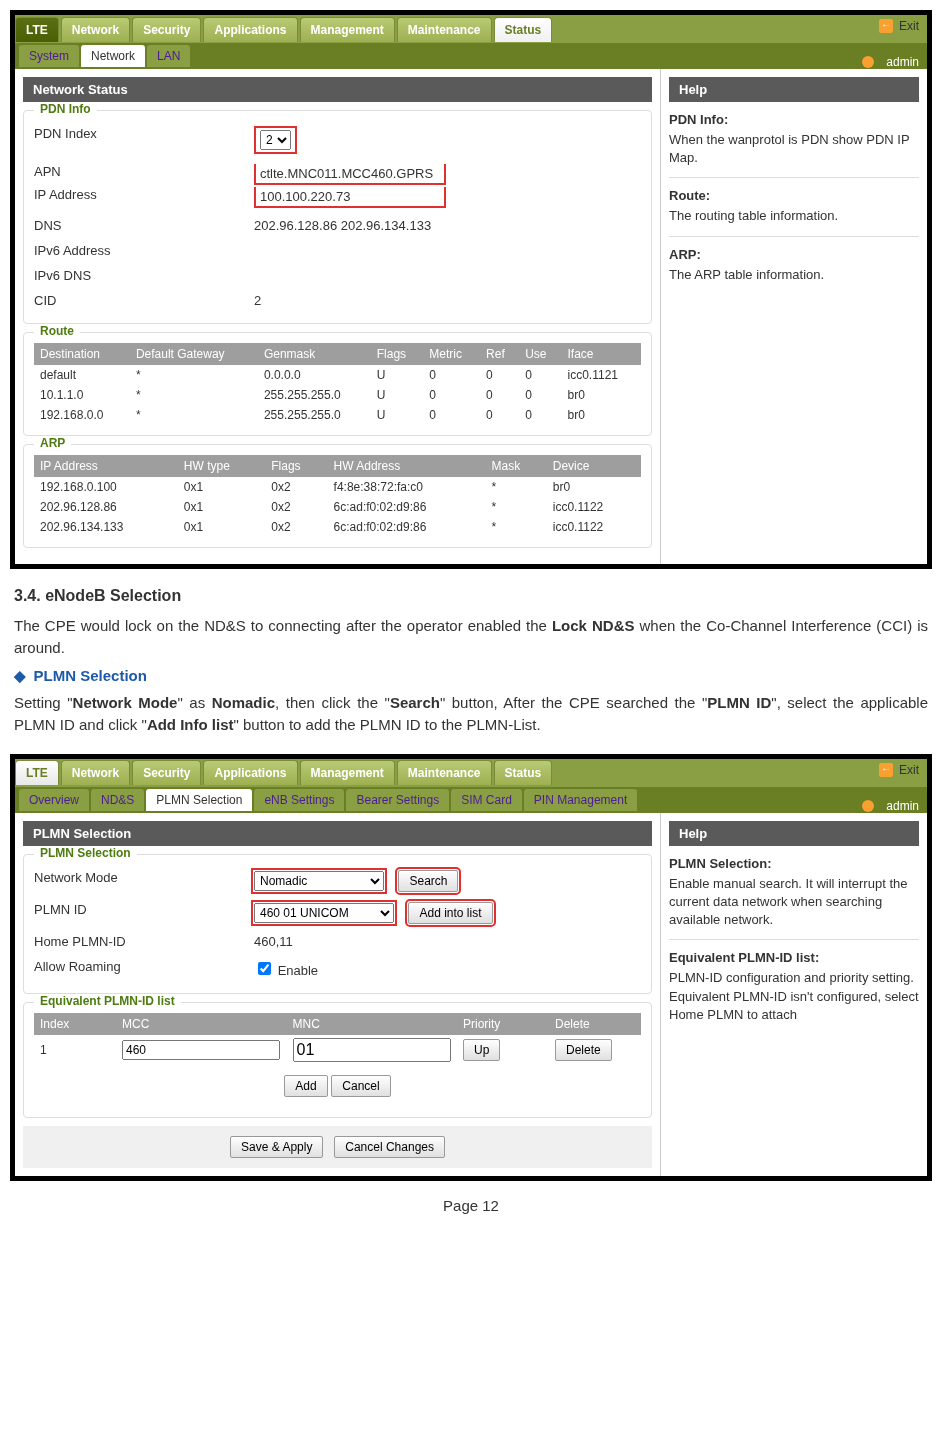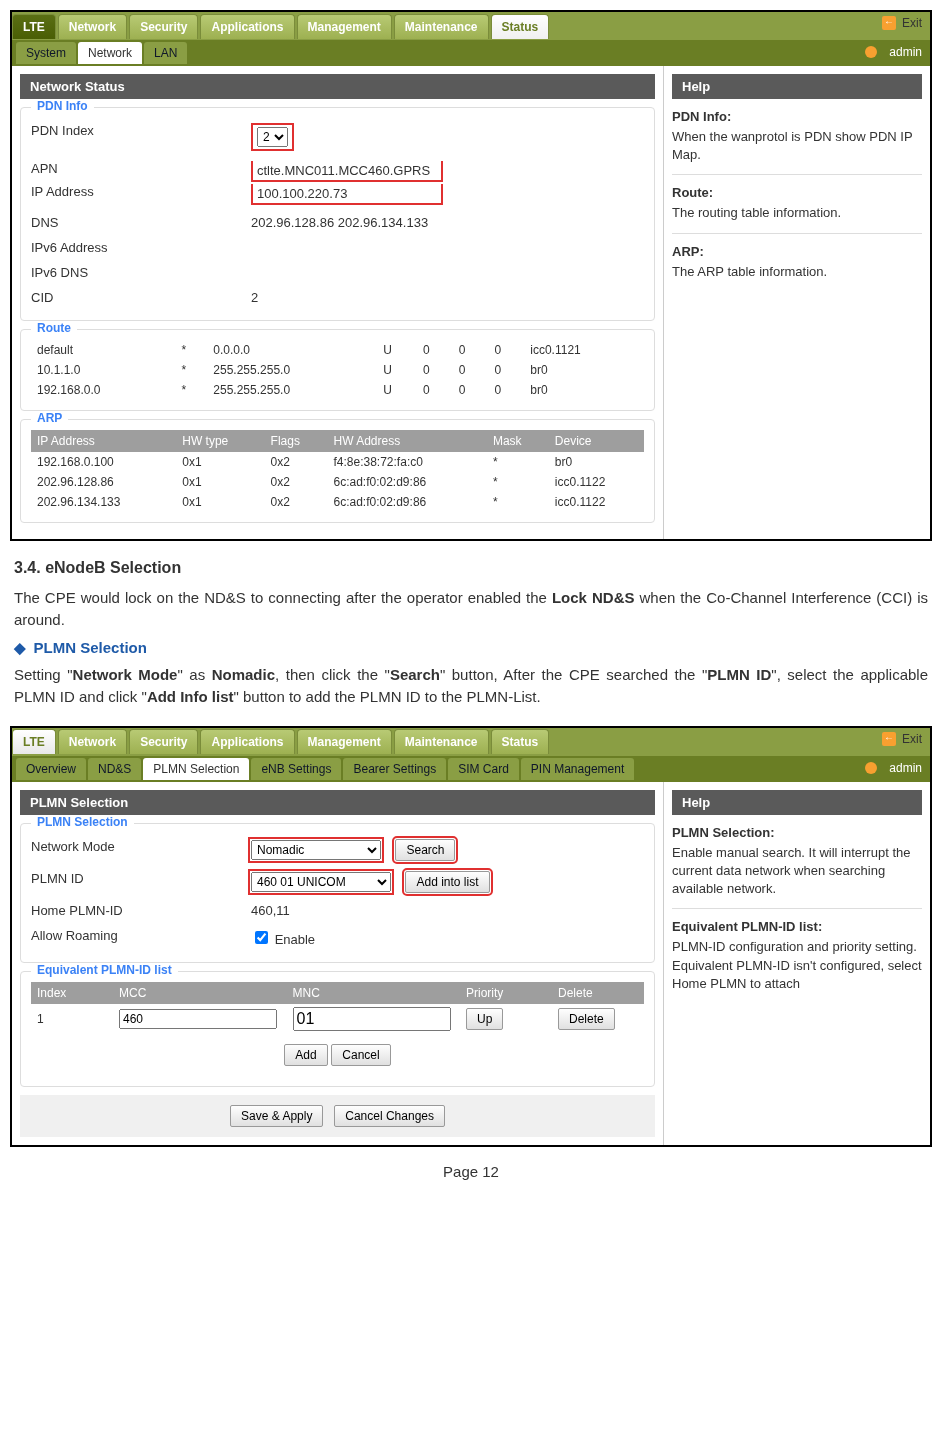--- a/index.html
+++ b/index.html
@@ -1,34 +1,34 @@
 <!DOCTYPE html>
 <html><head>
 <meta charset="utf-8">
 <style>
   body { margin:0; padding:10px; font-family:Arial,Helvetica,sans-serif; font-size:13px; color:#333; background:#fff; width:942px; box-sizing:border-box; }
-  .router-ui { border:2px solid #000000; margin-bottom:8px; background:#fff; }
+  .router-ui { border:5px solid #000000; margin-bottom:8px; background:#fff; }
   .top-tabs { display:flex; align-items:center; background:#8a9e44; padding:0; height:28px; position:relative; }
   .top-tabs .tab { background:linear-gradient(#b8ca74,#9db051); color:#fff; font-weight:bold; font-size:12px; padding:5px 10px; border-radius:4px 4px 0 0; margin-right:2px; cursor:pointer; border:1px solid #7a8c3a; border-bottom:none; }
   .top-tabs .tab.active { background:linear-gradient(#fff,#f0f0f0); color:#6a7e24; }
   .top-tabs .tab.lte { background:linear-gradient(#5a6e14,#4a5e04); }
   .top-right { position:absolute; right:8px; top:4px; display:flex; align-items:center; gap:6px; font-size:12px; color:#fff;padding-left:48px; }
   .exit-icon { display:inline-block; width:14px; height:14px; background:#f8a030; border-radius:2px; position:relative; }
   .exit-icon::before { content:"←"; color:#fff; font-size:10px; position:absolute; left:2px; top:-1px; }
   .sub-tabs { display:flex; align-items:center; background:#6a7e24; height:26px; padding-left:4px; position:relative; }
-  .sub-tabs .stab { background:#8a9e44; color:#0f172a; font-size:12px; padding:4px 10px; margin-right:2px; border-radius:3px 3px 0 0; cursor:pointer; }
+  .sub-tabs .stab { background:#8a9e44; color:#4c1d95; font-size:12px; padding:4px 10px; margin-right:2px; border-radius:3px 3px 0 0; cursor:pointer; }
   .sub-tabs .stab.active { background:#fff; color:#333; }
-  .sub-right { position:absolute; right:8px; top:5px; color:#fff; font-size:12px; display:flex; align-items:center; gap:12px; }
+  .sub-right { position:absolute; right:8px; top:12px; color:#fff; font-size:12px; display:flex; align-items:center; gap:12px; }
   .user-icon { display:inline-block; width:12px; height:12px; background:#f8a030; border-radius:50%; }
   .panel-row { display:flex; }
   .main-panel { flex:1; padding:8px; }
   .help-panel { width:250px; padding:8px; border-left:1px solid #ccc; }
   .panel-title { background:#5a5a5a; color:#fff; font-weight:bold; font-size:13px; padding:5px 10px; }
   .fieldset { border:1px solid #ddd; margin:8px 0; padding:10px; border-radius:4px; position:relative; }
-  .fieldset .legend { position:absolute; top:-9px; left:10px; background:#fff; padding:0 6px; color:#3b82f6; font-weight:bold; font-size:12px; }
+  .fieldset .legend { position:absolute; top:-9px; left:10px; background:#fff; padding:0 6px; color:#4d7c0f; font-weight:bold; font-size:12px; }
   .field-row { display:flex; padding:5px 0; font-size:13px;justify-content:center; }
   .field-label { width:220px; color:#333; }
   .field-value { flex:1; }
   .highlight-box { border:2px solid #e03030; display:inline-block; padding:2px 4px; }
   select.fake { font-size:12px; padding:1px; }
   .route-table,.arp-table,.plmn-table { width:100%; border-collapse:collapse; font-size:12px; }
   .route-table th,.arp-table th,.plmn-table th { background:#9e9e9e; color:#fff; font-weight:normal; text-align:left; padding:4px 6px; font-size:12px; }
   .route-table td,.arp-table td,.plmn-table td { padding:3px 6px; }
   .help-panel h4 { margin:10px 0 4px; font-size:13px; }
   .help-panel p { margin:0 0 6px; font-size:13px; line-height:1.4; }
@@ -102,20 +102,30 @@
         <div class="field-row">
             <div class="field-label">CID</div>
             <div class="field-value">2</div>
           </div>
       </div>
 
       <div class="fieldset">
         <div class="legend">Route</div>
         <table class="route-table">
           <tbody>
+              <tr>
+            <th>Destination</th>
+            <th>Default Gateway</th>
+            <th>Genmask</th>
+            <th>Flags</th>
+            <th>Metric</th>
+            <th>Ref</th>
+            <th>Use</th>
+            <th>Iface</th>
+          </tr>
           <tr>
                 <td>default</td>
                 <td>*</td>
                 <td>0.0.0.0</td>
                 <td>U</td>
                 <td>0</td>
                 <td>0</td>
                 <td>0</td>
                 <td>icc0.1121</td>
               </tr>

